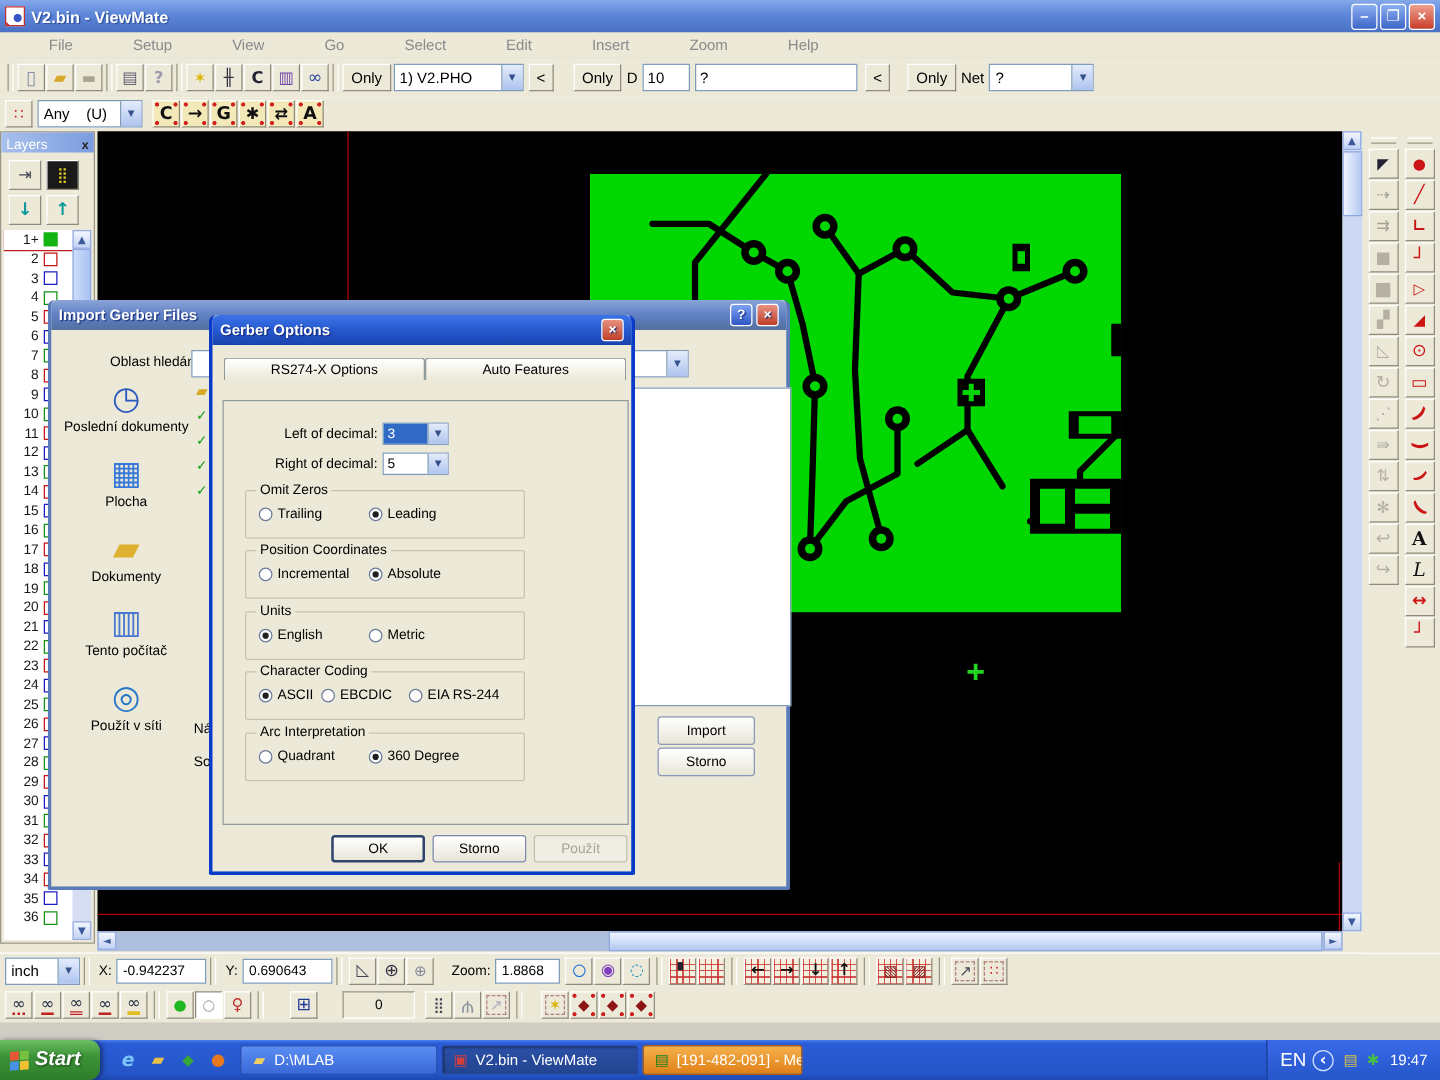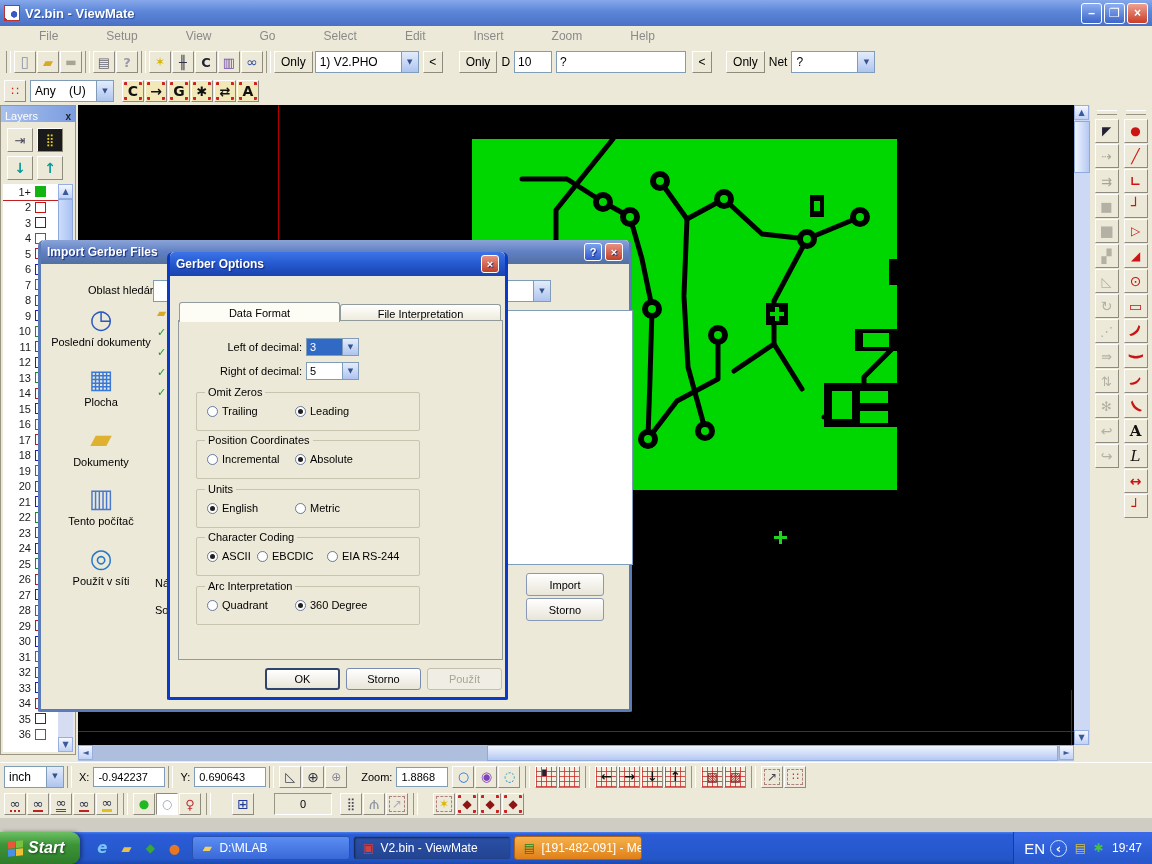--- a/index.html
+++ b/index.html
@@ -774,23 +774,23 @@
   <span id="ftype-lbl">Soubory typu:</span>
 </div>
 
 <div id="gerber-dialog" class="xp-dialog">
   <div class="xp-title">
     <span>Gerber Options</span>
     <div class="btns">
       <span class="xbtn red">×</span>
     </div>
   </div>
-  <div class="tabrow" style="left:9px;top:52px;width:322px">
-      <span class="tab active" style="flex: 1 1 0%;">Data Format</span>
-      <span class="tab" style="flex: 1 1 0%;">File Interpretation</span>
+  <div class="tabrow" style="left:9px;top:34px;width:322px">
+      <span class="tab" style="flex: 1 1 0%;">RS274-X Options</span>
+      <span class="tab" style="flex: 1 1 0%;">Auto Features</span>
     </div>
   <div id="tab-page"></div>
 
   <div class="dec-row" style="left:40px;top:86px">
     <span style="width:92px;text-align:right">Left of decimal:</span>
     <div class="dec-combo">
       <span class="val hl">3</span>
       <span class="cbarrow">
           <span class="g" style="color: rgb(53, 82, 140); font-size: 7px;">▼</span>
         </span>

